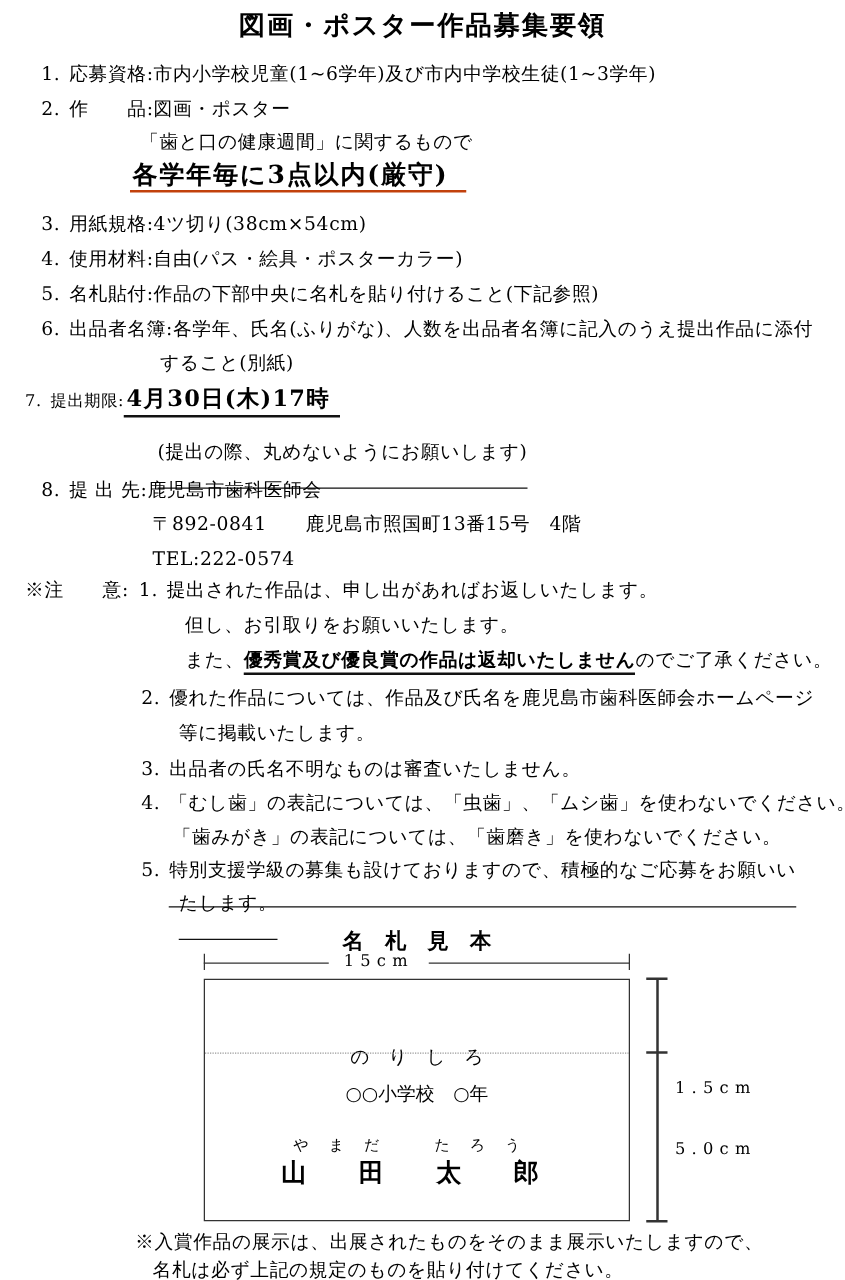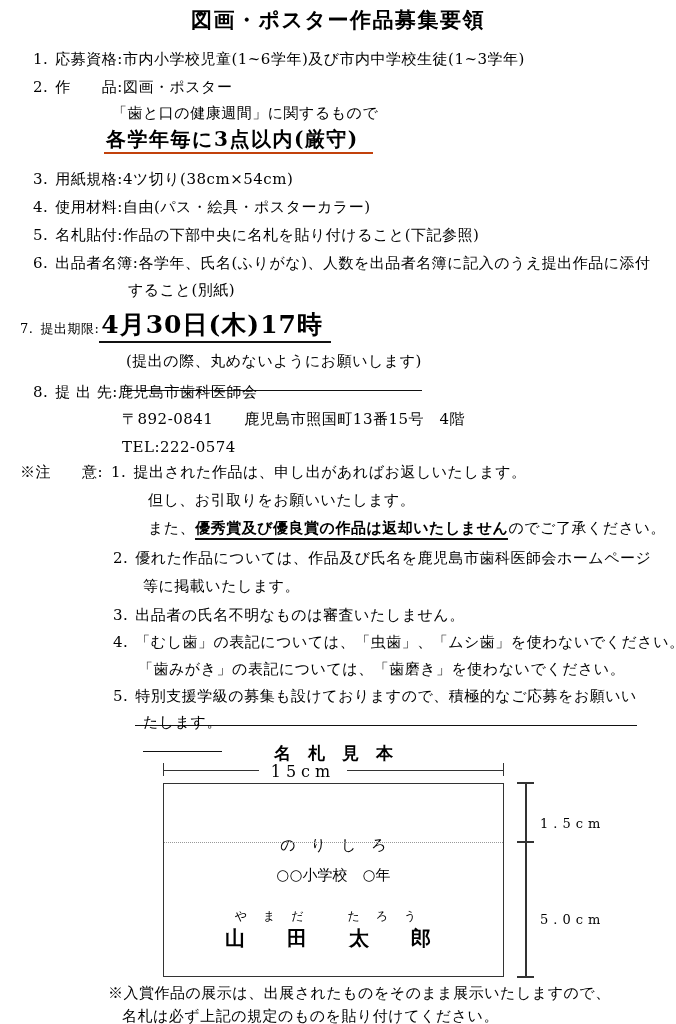--- a/index.html
+++ b/index.html
@@ -5,30 +5,30 @@
   html,body{margin:0;padding:0;background:#fff;}
   .page{position:relative;width:676px;height:1024px;background:#ffffff;overflow:hidden;
         font-family:"DejaVu Serif","Liberation Serif",serif;color:#000000;}
   .ln{position:absolute;font-size:15px;line-height:1.25;white-space:nowrap;letter-spacing:.5px;}
   .num{display:inline-block;margin-right:7px;}
   .ttl{position:absolute;top:6px;left:0;width:100%;text-align:center;
        font-size:21px;font-weight:bold;letter-spacing:1.5px;}
   .limit{font-size:20px;font-weight:bold;letter-spacing:1.5px;
          border-bottom:2px solid #c2410c;padding:0 14px 1px 2px;}
   .sm{font-size:13px;}
-  .date{font-size:25px;font-weight:bold;letter-spacing:1px;
+  .date{font-size:18px;font-weight:bold;letter-spacing:1px;
         border-bottom:2px solid #111;padding:0 8px 2px 2px;}
   .u{border-bottom:1px solid #111;padding-bottom:20px;}
   .bu{font-weight:bold;border-bottom:2px solid #111;padding-bottom:1px;}
   .ctr{left:163px;width:341px;text-align:center;}
   
   .s-title{position:absolute;top:744px;font-size:17px;font-weight:bold;line-height:1.1;}
   .dim-h{position:absolute;left:163px;top:770px;width:341px;border-top:1px solid #333;}
   .tick{position:absolute;top:763px;height:13px;width:0;border-left:1px solid #333;}
-  .dim-label{position:absolute;top:762px;left:163px;width:280px;text-align:center;font-size:16px;line-height:1.2;}
+  .dim-label{position:absolute;top:762px;left:163px;width:280px;text-align:center;font-size:13px;line-height:1.2;}
   .dim-label span{background:#fff;padding:0 12px;letter-spacing:5px;}
   .s-box{position:absolute;left:163px;top:783px;width:341px;height:194px;border:1px solid #333;box-sizing:border-box;}
   .dotted{position:absolute;left:164px;top:842px;width:339px;border-top:1px dotted #999;}
   .glue{position:absolute;top:805px;font-size:15px;line-height:1.2;margin-top:31px;}
   .school{position:absolute;top:866px;font-size:15px;line-height:1.2;}
   .furi{position:absolute;top:910px;font-size:12px;letter-spacing:16px;line-height:1.1;}
   .bigname{position:absolute;top:927px;font-size:20px;font-weight:bold;letter-spacing:11px;line-height:1.1;}
   .vline{position:absolute;left:525px;top:783px;height:194px;width:0;border-left:2px solid #333;}
   .vbar{position:absolute;left:517px;width:17px;height:0;border-top:2px solid #333;}
   .hlab{position:absolute;left:540px;font-size:13px;letter-spacing:5px;line-height:1.2;}
@@ -124,19 +124,19 @@
   <div class="glue ctr">の　り　し　ろ</div>
   <div class="dotted"></div>
   <div class="school ctr">○○小学校　○年</div>
   <div class="furi ctr">やまだ　たろう</div>
   <div class="bigname ctr">山　田　太　郎</div>
 
   <div class="vline"></div>
   <div class="vbar" style="top:782px"></div>
   <div class="vbar" style="top:841px"></div>
   <div class="vbar" style="top:976px"></div>
-  <div class="hlab" style="top:816px">1.5cm</div>
+  <div class="hlab" style="top:863px">1.5cm</div>
   <div class="hlab" style="top:912px">5.0cm</div>
 
   <div class="ln" style="left:108px;top:984px">※入賞作品の展示は、出展されたものをそのまま展示いたしますので、</div>
   <div class="ln" style="left:122px;top:1007px">名札は必ず上記の規定のものを貼り付けてください。</div>
 
 </div>
 
 </body></html>

